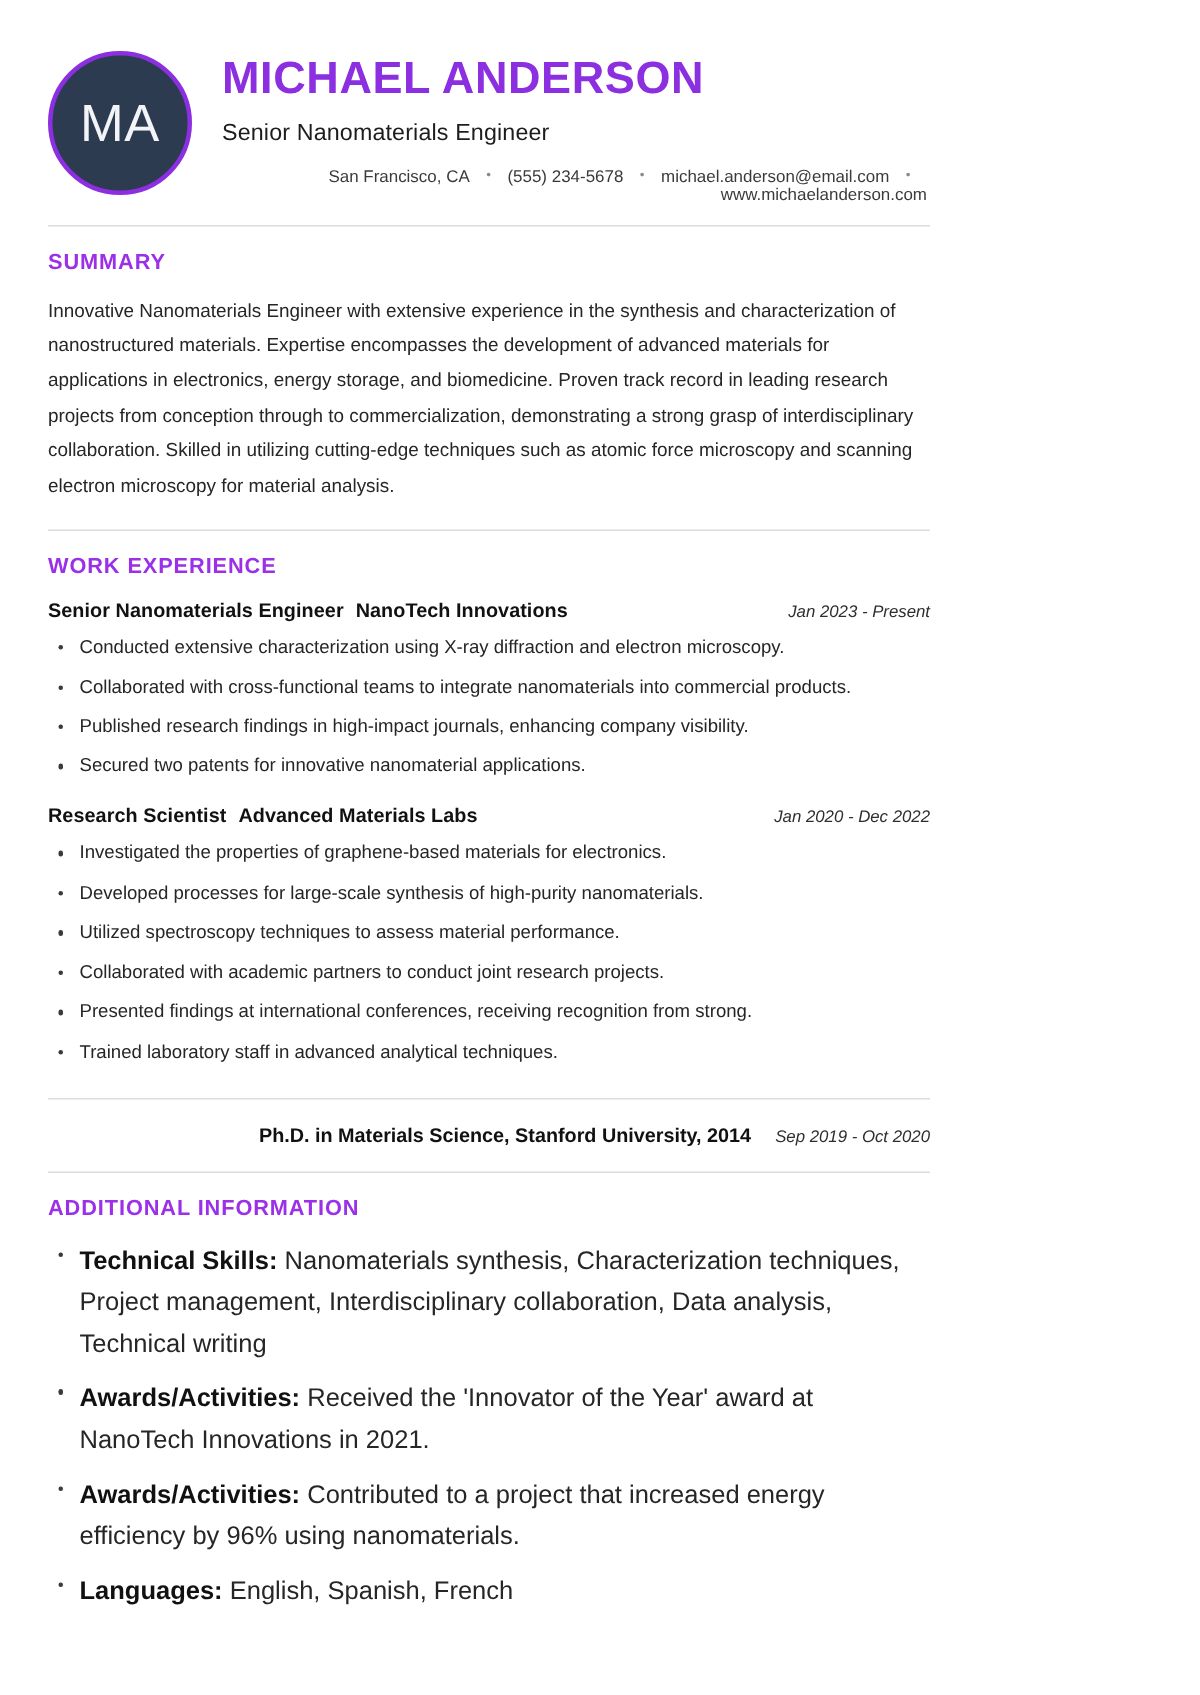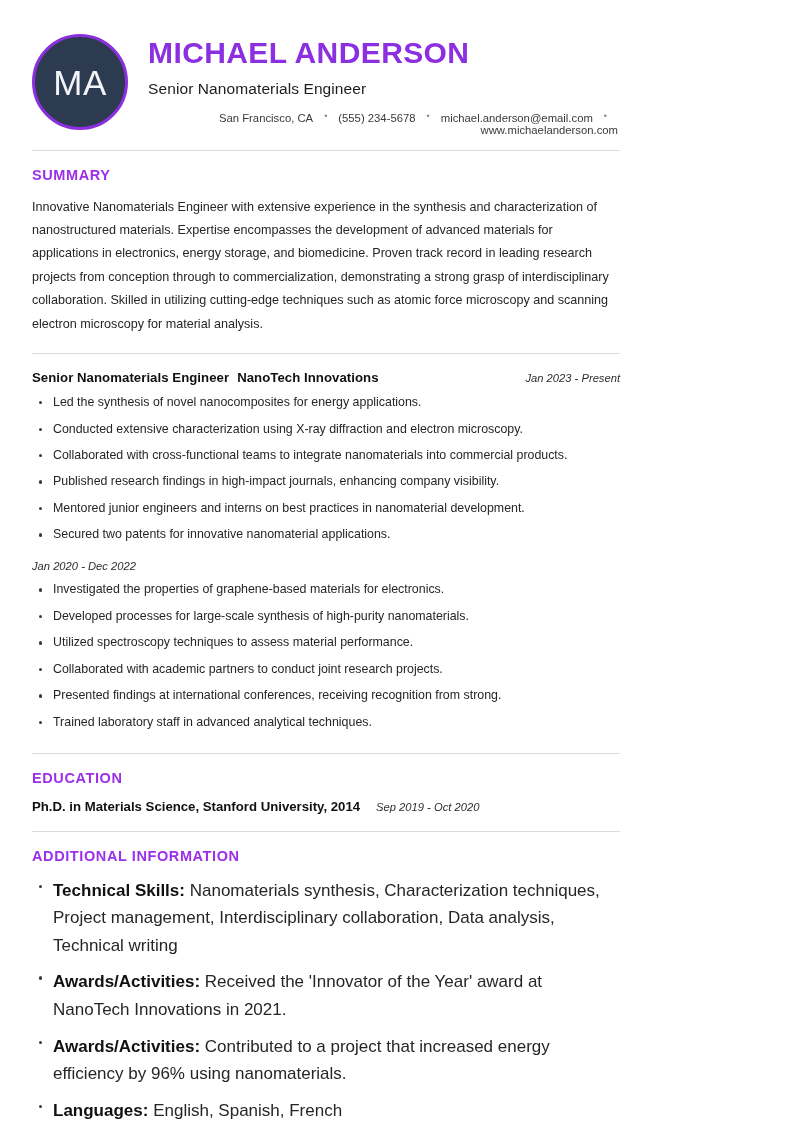--- a/index.html
+++ b/index.html
@@ -177,21 +177,21 @@
     width: 3.4px;
     height: 3.4px;
     border-radius: 50%;
     background: #3a3a3a;
   }
 
   
   .edu-head {
     display: flex;
     align-items: baseline;
-    justify-content: flex-start;
+    justify-content: flex-end;
     gap: 16px;
   }
 
   .edu-degree {
     font-size: 13.2px;
     font-weight: bold;
     color: #111111;
   }
 
   
@@ -255,60 +255,61 @@
   <div class="section">
     <div class="section-title">SUMMARY</div>
     <div class="section-body">
       <p class="summary-text">Innovative Nanomaterials Engineer with extensive experience in the synthesis and characterization of nanostructured materials. Expertise encompasses the development of advanced materials for applications in electronics, energy storage, and biomedicine. Proven track record in leading research projects from conception through to commercialization, demonstrating a strong grasp of interdisciplinary collaboration. Skilled in utilizing cutting-edge techniques such as atomic force microscopy and scanning electron microscopy for material analysis.</p>
     </div>
   </div>
 
   <div class="divider"></div>
 
   <div class="section">
+    <div class="section-title">WORK EXPERIENCE</div>
     <div class="section-body">
 
       <div class="entry">
         <div class="entry-head">
           <div class="entry-heading">
             <span>Senior Nanomaterials Engineer</span><span class="company">NanoTech Innovations</span>
           </div>
           <div class="entry-date">Jan 2023 - Present</div>
         </div>
         <ul class="bullets">
-          <li>Led the synthesis of novel nanocomposites for energy applications.</li>
           <li>Conducted extensive characterization using X-ray diffraction and electron microscopy.</li>
           <li>Collaborated with cross-functional teams to integrate nanomaterials into commercial products.</li>
           <li>Published research findings in high-impact journals, enhancing company visibility.</li>
-          <li>Mentored junior engineers and interns on best practices in nanomaterial development.</li>
           <li>Secured two patents for innovative nanomaterial applications.</li>
         </ul>
       </div>
 
       <div class="entry">
         <div class="entry-head">
+          <div class="entry-heading">
+            <span>Research Scientist</span><span class="company">Advanced Materials Labs</span>
+          </div>
           <div class="entry-date">Jan 2020 - Dec 2022</div>
         </div>
         <ul class="bullets">
           <li>Investigated the properties of graphene-based materials for electronics.</li>
           <li>Developed processes for large-scale synthesis of high-purity nanomaterials.</li>
           <li>Utilized spectroscopy techniques to assess material performance.</li>
           <li>Collaborated with academic partners to conduct joint research projects.</li>
           <li>Presented findings at international conferences, receiving recognition from strong.</li>
           <li>Trained laboratory staff in advanced analytical techniques.</li>
         </ul>
       </div>
 
     </div>
   </div>
 
   <div class="divider"></div>
 
   <div class="section">
-    <div class="section-title">EDUCATION</div>
     <div class="section-body">
       <div class="edu-head">
         <div class="edu-degree">Ph.D. in Materials Science, Stanford University, 2014</div>
         <div class="entry-date">Sep 2019 - Oct 2020</div>
       </div>
     </div>
   </div>
 
   <div class="divider"></div>
 

